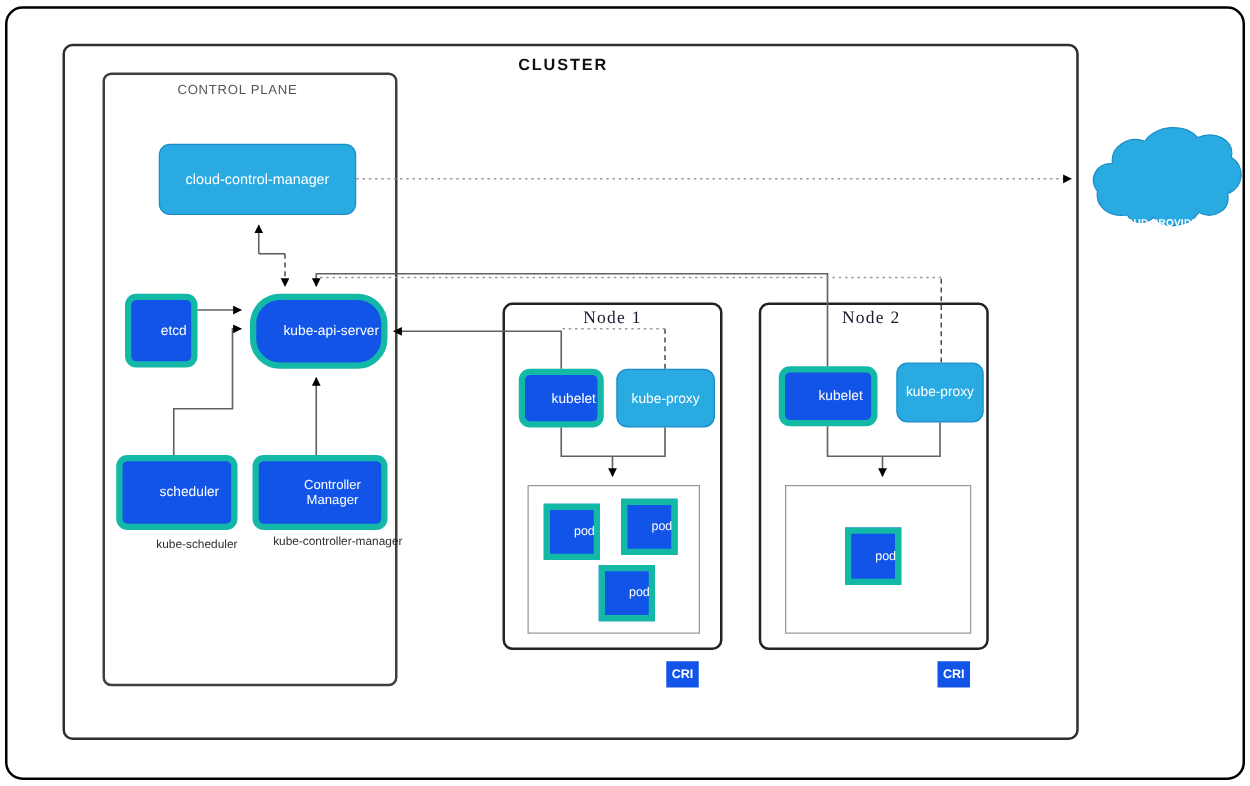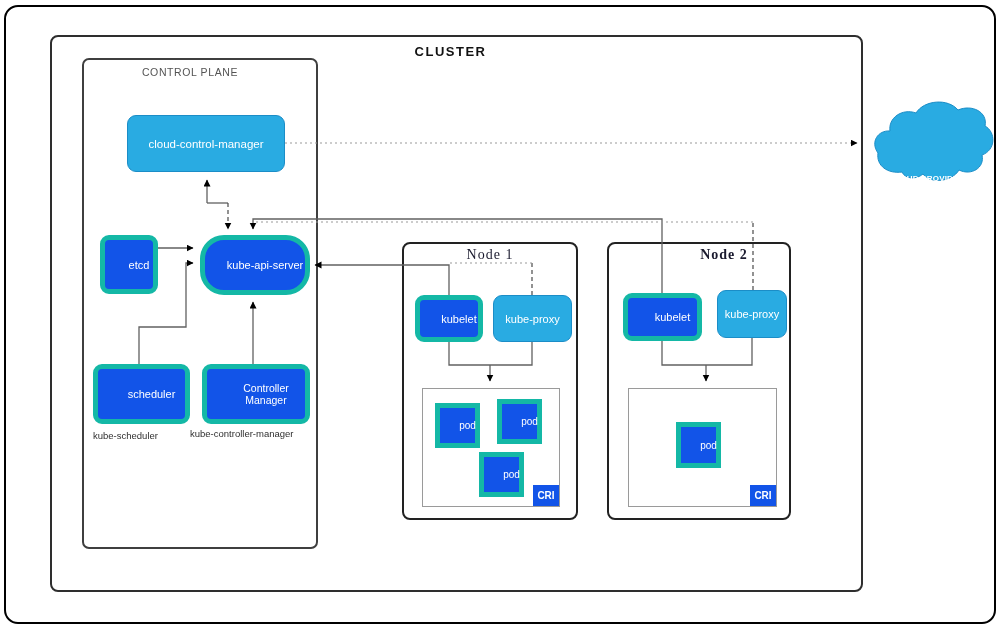--- a/index.html
+++ b/index.html
@@ -22,47 +22,47 @@
     color:#fff;font-weight:normal;font-size:11px;border-radius:9px;
   }
   .dark{background:var(--dark-blue);border:5px solid #14b8a6;padding-left:20px;}
   .light{background:var(--light-blue);border:1px solid #1b8dc7;}
 
   #ccm{left:127px;top:115px;width:158px;height:57px;font-size:11.5px;}
   #etcd{left:100px;top:235px;width:58px;height:59px;}
   #api{left:200px;top:235px;width:110px;height:60px;border-radius:24px;}
   #scheduler{left:93px;top:364px;width:97px;height:60px;}
   #controller-manager{left:202px;top:364px;width:108px;height:60px;font-size:10.5px;}
-  .caption{font-size:9.5px;color:#2f2f2f;text-align:left;}
+  .caption{font-size:9.5px;color:#2f2f2f;text-align:right;}
   #cap-scheduler{left:93px;top:430px;width:97px;}
   #cap-cm{left:190px;top:428px;width:132px;}
 
   
   .node-box{border:2px solid #222;border-radius:8px;background:transparent;}
   #node1-box{left:402px;top:242px;width:176px;height:278px;}
   #node2-box{left:607px;top:242px;width:184px;height:278px;}
   .node-title{font-family:"Liberation Serif",serif;font-size:14px;color:#1a1a2e;text-align:center;letter-spacing:1px;}
   #node1-title{left:402px;top:247px;width:176px;}
-  #node2-title{left:613px;top:247px;width:222px;font-weight:bold;}
+  #node2-title{left:586px;top:247px;width:222px;}
 
   #n1-kubelet{left:415px;top:295px;width:68px;height:47px;}
   #n1-proxy{left:493px;top:295px;width:79px;height:47px;}
   #n2-kubelet{left:623px;top:293px;width:79px;height:48px;}
   #n2-proxy{left:717px;top:290px;width:70px;height:48px;}
 
   .pod-container{border:1.5px solid #9a9a9a;background:#fff;}
   #n1-pods{left:422px;top:388px;width:138px;height:119px;}
   #n2-pods{left:628px;top:388px;width:149px;height:119px;}
   .pod{border-radius:0;font-size:10px;}
   #n1-pod-a{left:435px;top:403px;width:45px;height:45px;}
   #n1-pod-b{left:497px;top:399px;width:45px;height:45px;}
   #n1-pod-c{left:479px;top:452px;width:45px;height:45px;}
   #n2-pod-a{left:676px;top:422px;width:45px;height:46px;}
   .cri{background:var(--dark-blue);color:#fff;font-weight:bold;font-size:10px;
-       display:flex;align-items:center;justify-content:center;}
+       display:flex;align-items:center;justify-content:center;margin-top:44px;}
   #n1-cri{left:533px;top:485px;width:26px;height:21px;}
   #n2-cri{left:750px;top:485px;width:26px;height:21px;}
 
   
   #cloud-wrap{left:872px;top:96px;width:124px;height:96px;}
   #cloud-label{left:876px;top:138px;width:118px;text-align:center;color:#fff;font-weight:bold;font-size:8px;letter-spacing:.2px;margin-top:36px;}
 
   
   #wires{left:0;top:0;width:1000px;height:629px;pointer-events:none;}
   .wire{fill:none;stroke:#616161;stroke-width:1.3;}

